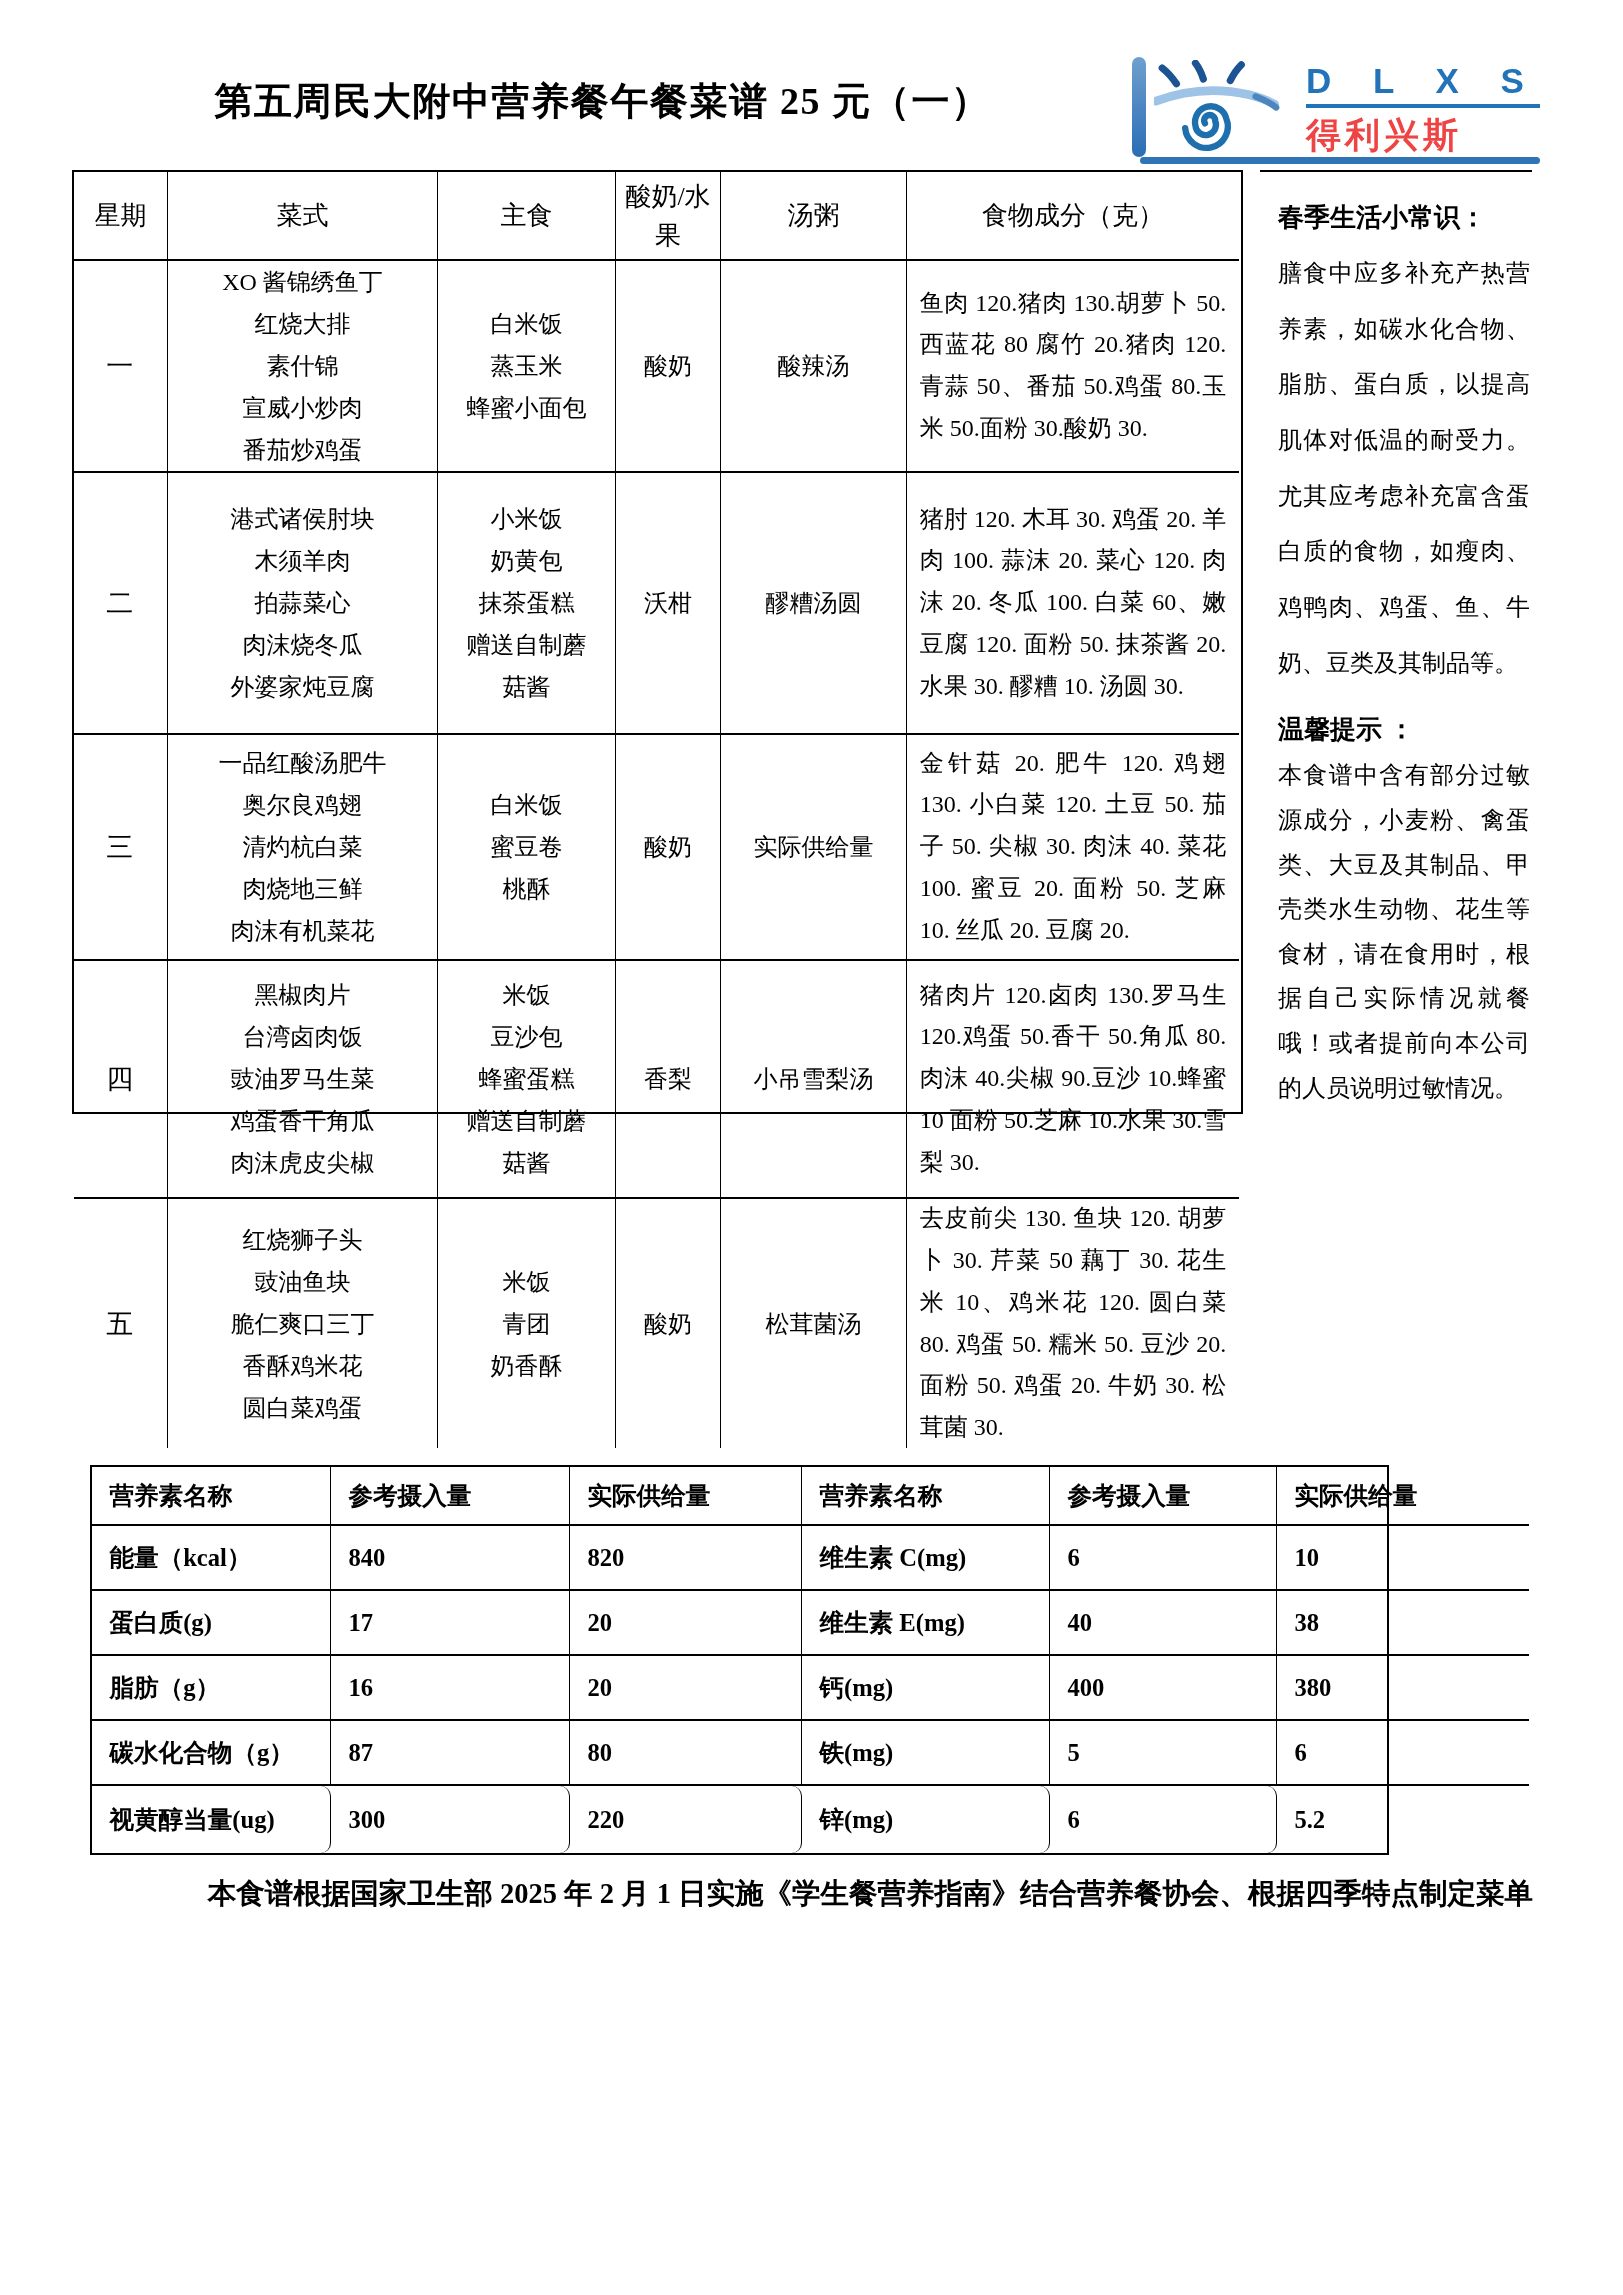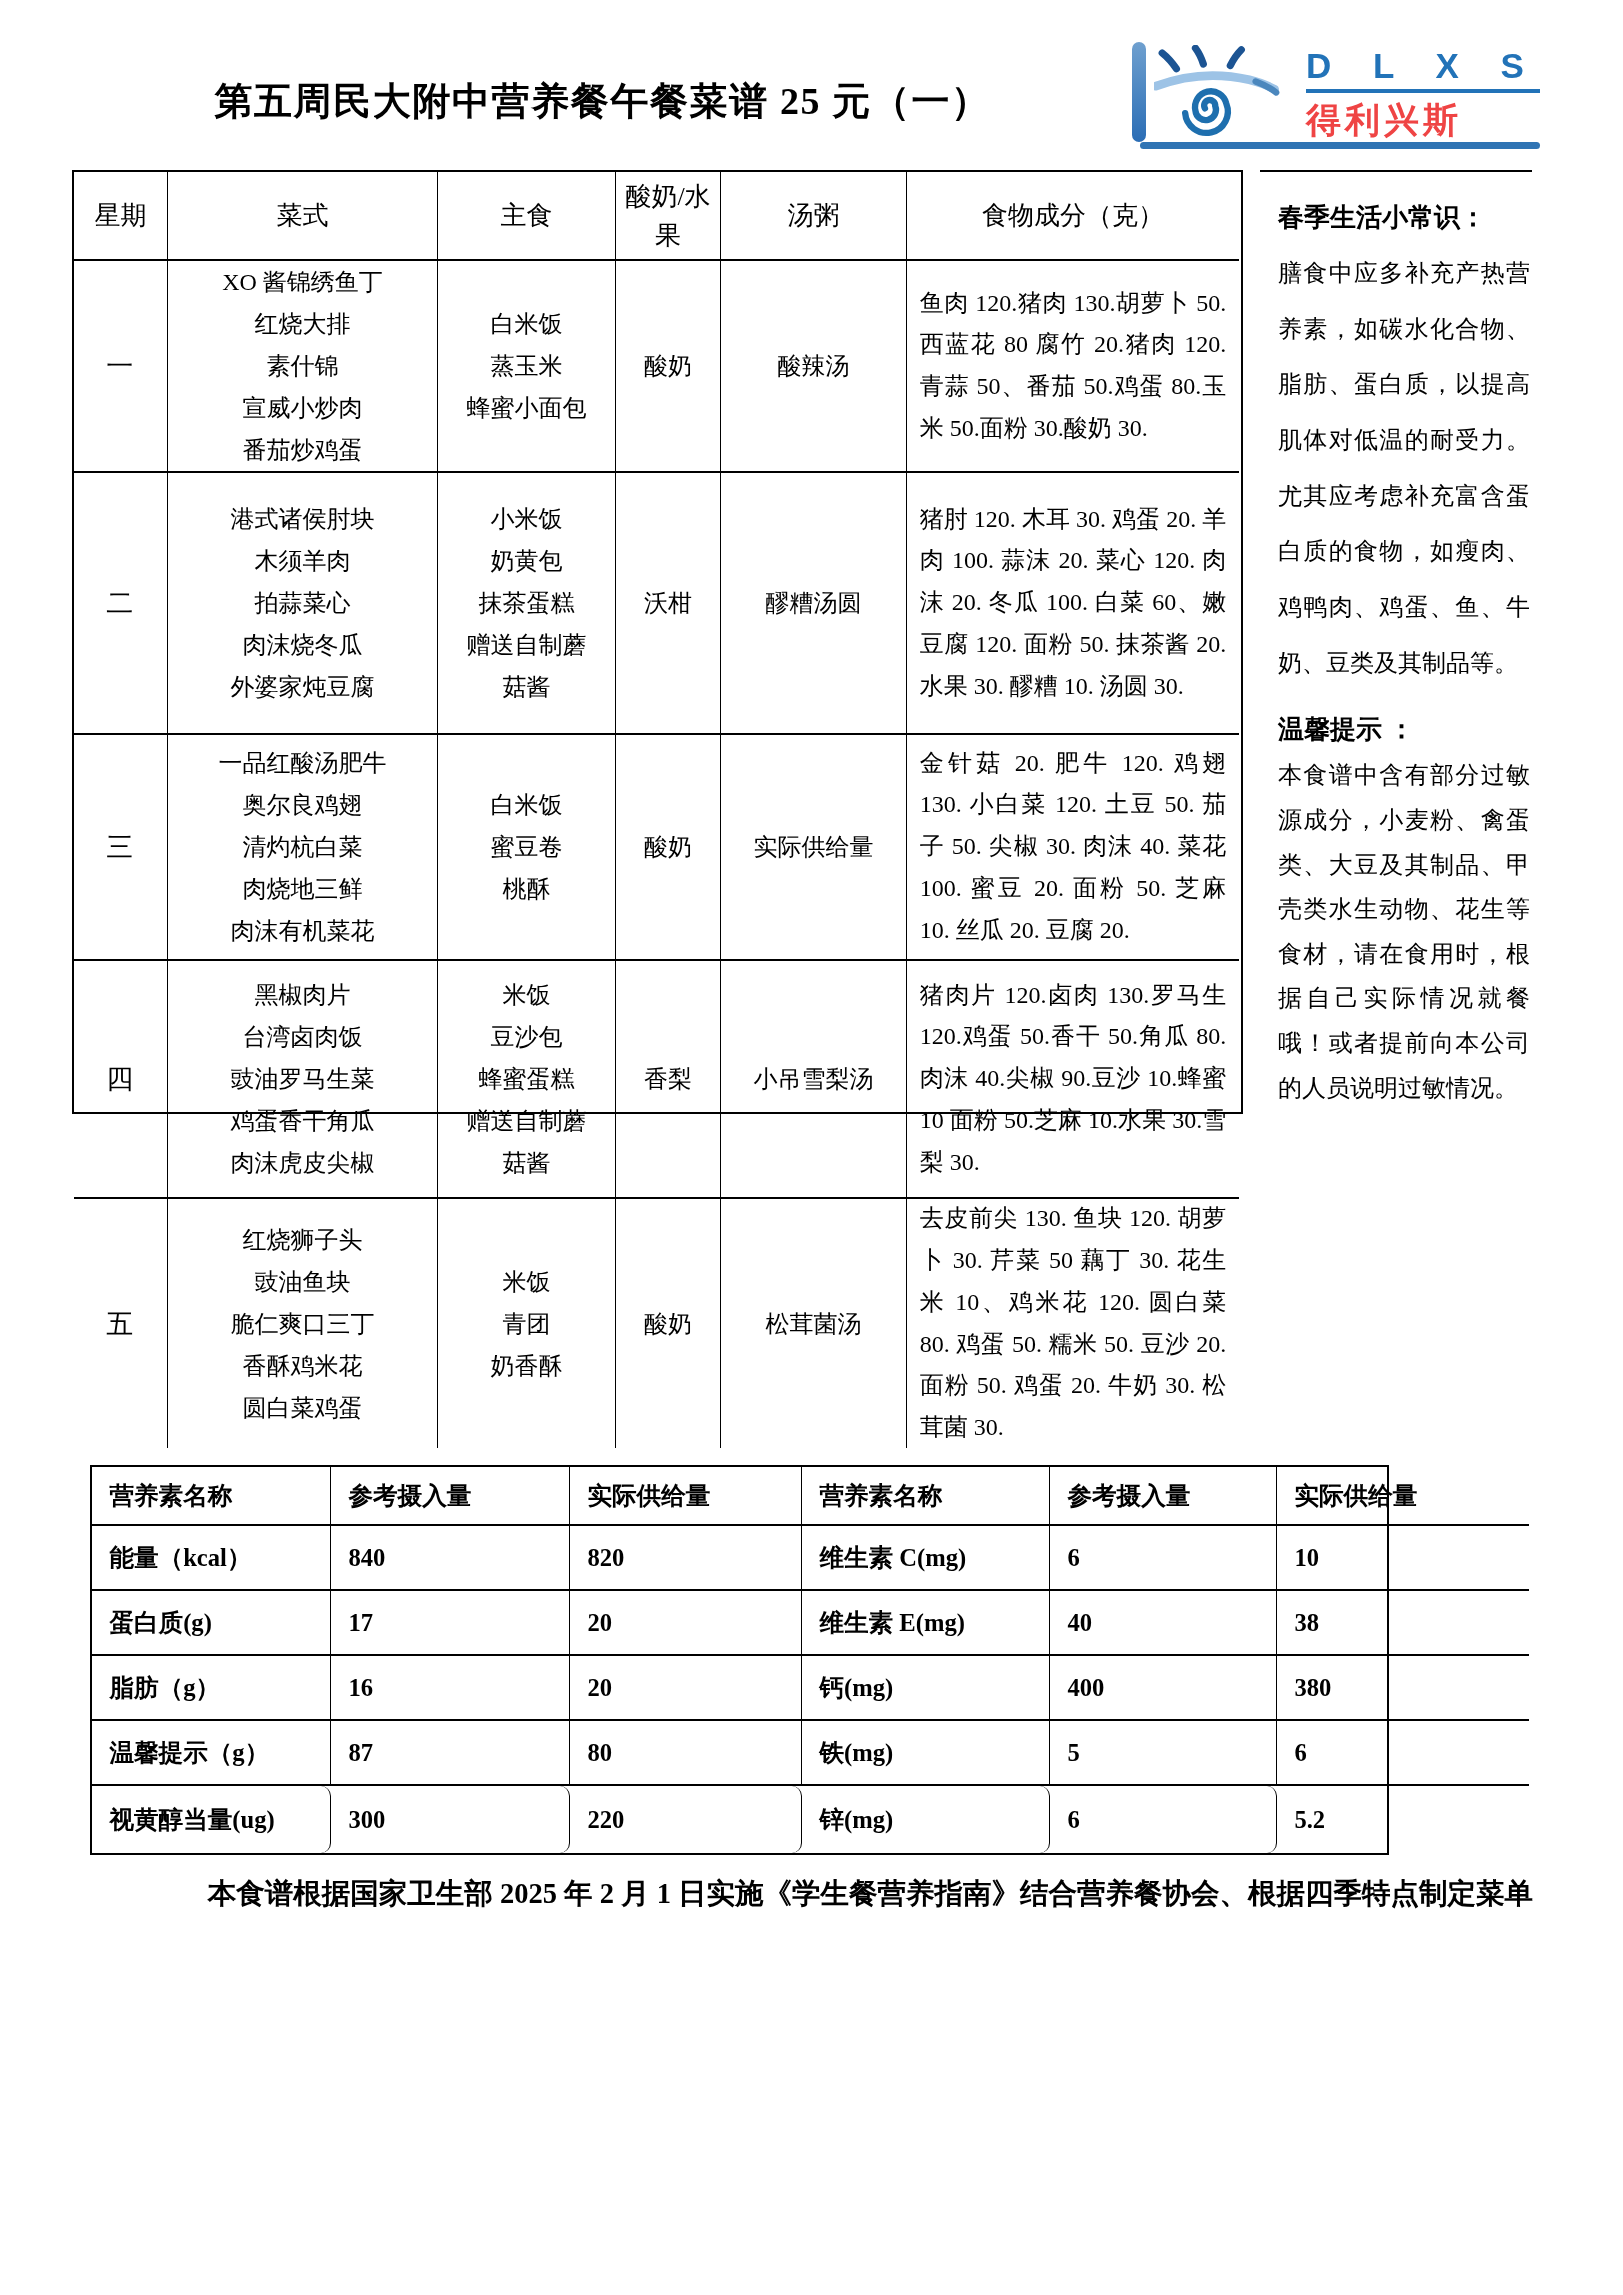--- a/index.html
+++ b/index.html
@@ -4,21 +4,21 @@
 <style>
   html,body{margin:0;padding:0;background:#ffffff;}
   .page{position:relative;width:1623px;height:2295px;background:#ffffff;
         font-family:"Liberation Serif","DejaVu Serif",serif;color:#000;}
 
   
   .doc-title{position:absolute;left:119px;top:76px;width:967px;
              font-size:38px;font-weight:bold;text-align:center;letter-spacing:1.6px;}
 
   
-  .logo{position:absolute;left:1132px;top:40px;width:415px;height:109px;}
+  .logo{position:absolute;left:1132px;top:55px;width:415px;height:109px;}
   .logo-bracket{position:absolute;left:0;top:1.6px;width:13.5px;height:100px;
                 background:linear-gradient(180deg,#6fa0cf,#2a6db5);border-radius:7.1px;}
   .logo-baseline{position:absolute;left:8px;bottom:0;width:400px;height:7.1px;
                  background:#2f74b4;border-radius:4px;}
   .logo-eye{position:absolute;left:22px;top:4.8px;}
   .logo-text{position:absolute;left:174px;top:6.3px;width:238px;
              font-family:"Liberation Sans","DejaVu Sans",sans-serif;}
   .logo-dlxs{font-size:35px;font-weight:bold;letter-spacing:16px;color:#2273b8;
              border-bottom:4px solid #2273b8;padding-bottom:3.2px;display:inline-block;}
   .logo-cname{font-size:35px;font-weight:bold;letter-spacing:4px;color:#ef4444;margin-top:3.2px;}
@@ -199,21 +199,21 @@
     <div class="ncell">40</div>
     <div class="ncell last-col">38</div>
 
     <div class="ncell">脂肪（g）</div>
     <div class="ncell">16</div>
     <div class="ncell">20</div>
     <div class="ncell">钙(mg)</div>
     <div class="ncell">400</div>
     <div class="ncell last-col">380</div>
 
-    <div class="ncell">温馨提示（g）</div>
+    <div class="ncell">碳水化合物（g）</div>
     <div class="ncell">87</div>
     <div class="ncell">80</div>
     <div class="ncell">铁(mg)</div>
     <div class="ncell">5</div>
     <div class="ncell last-col">6</div>
 
     <div class="ncell last-row">视黄醇当量(ug)</div>
     <div class="ncell last-row">300</div>
     <div class="ncell last-row">220</div>
     <div class="ncell last-row">锌(mg)</div>

